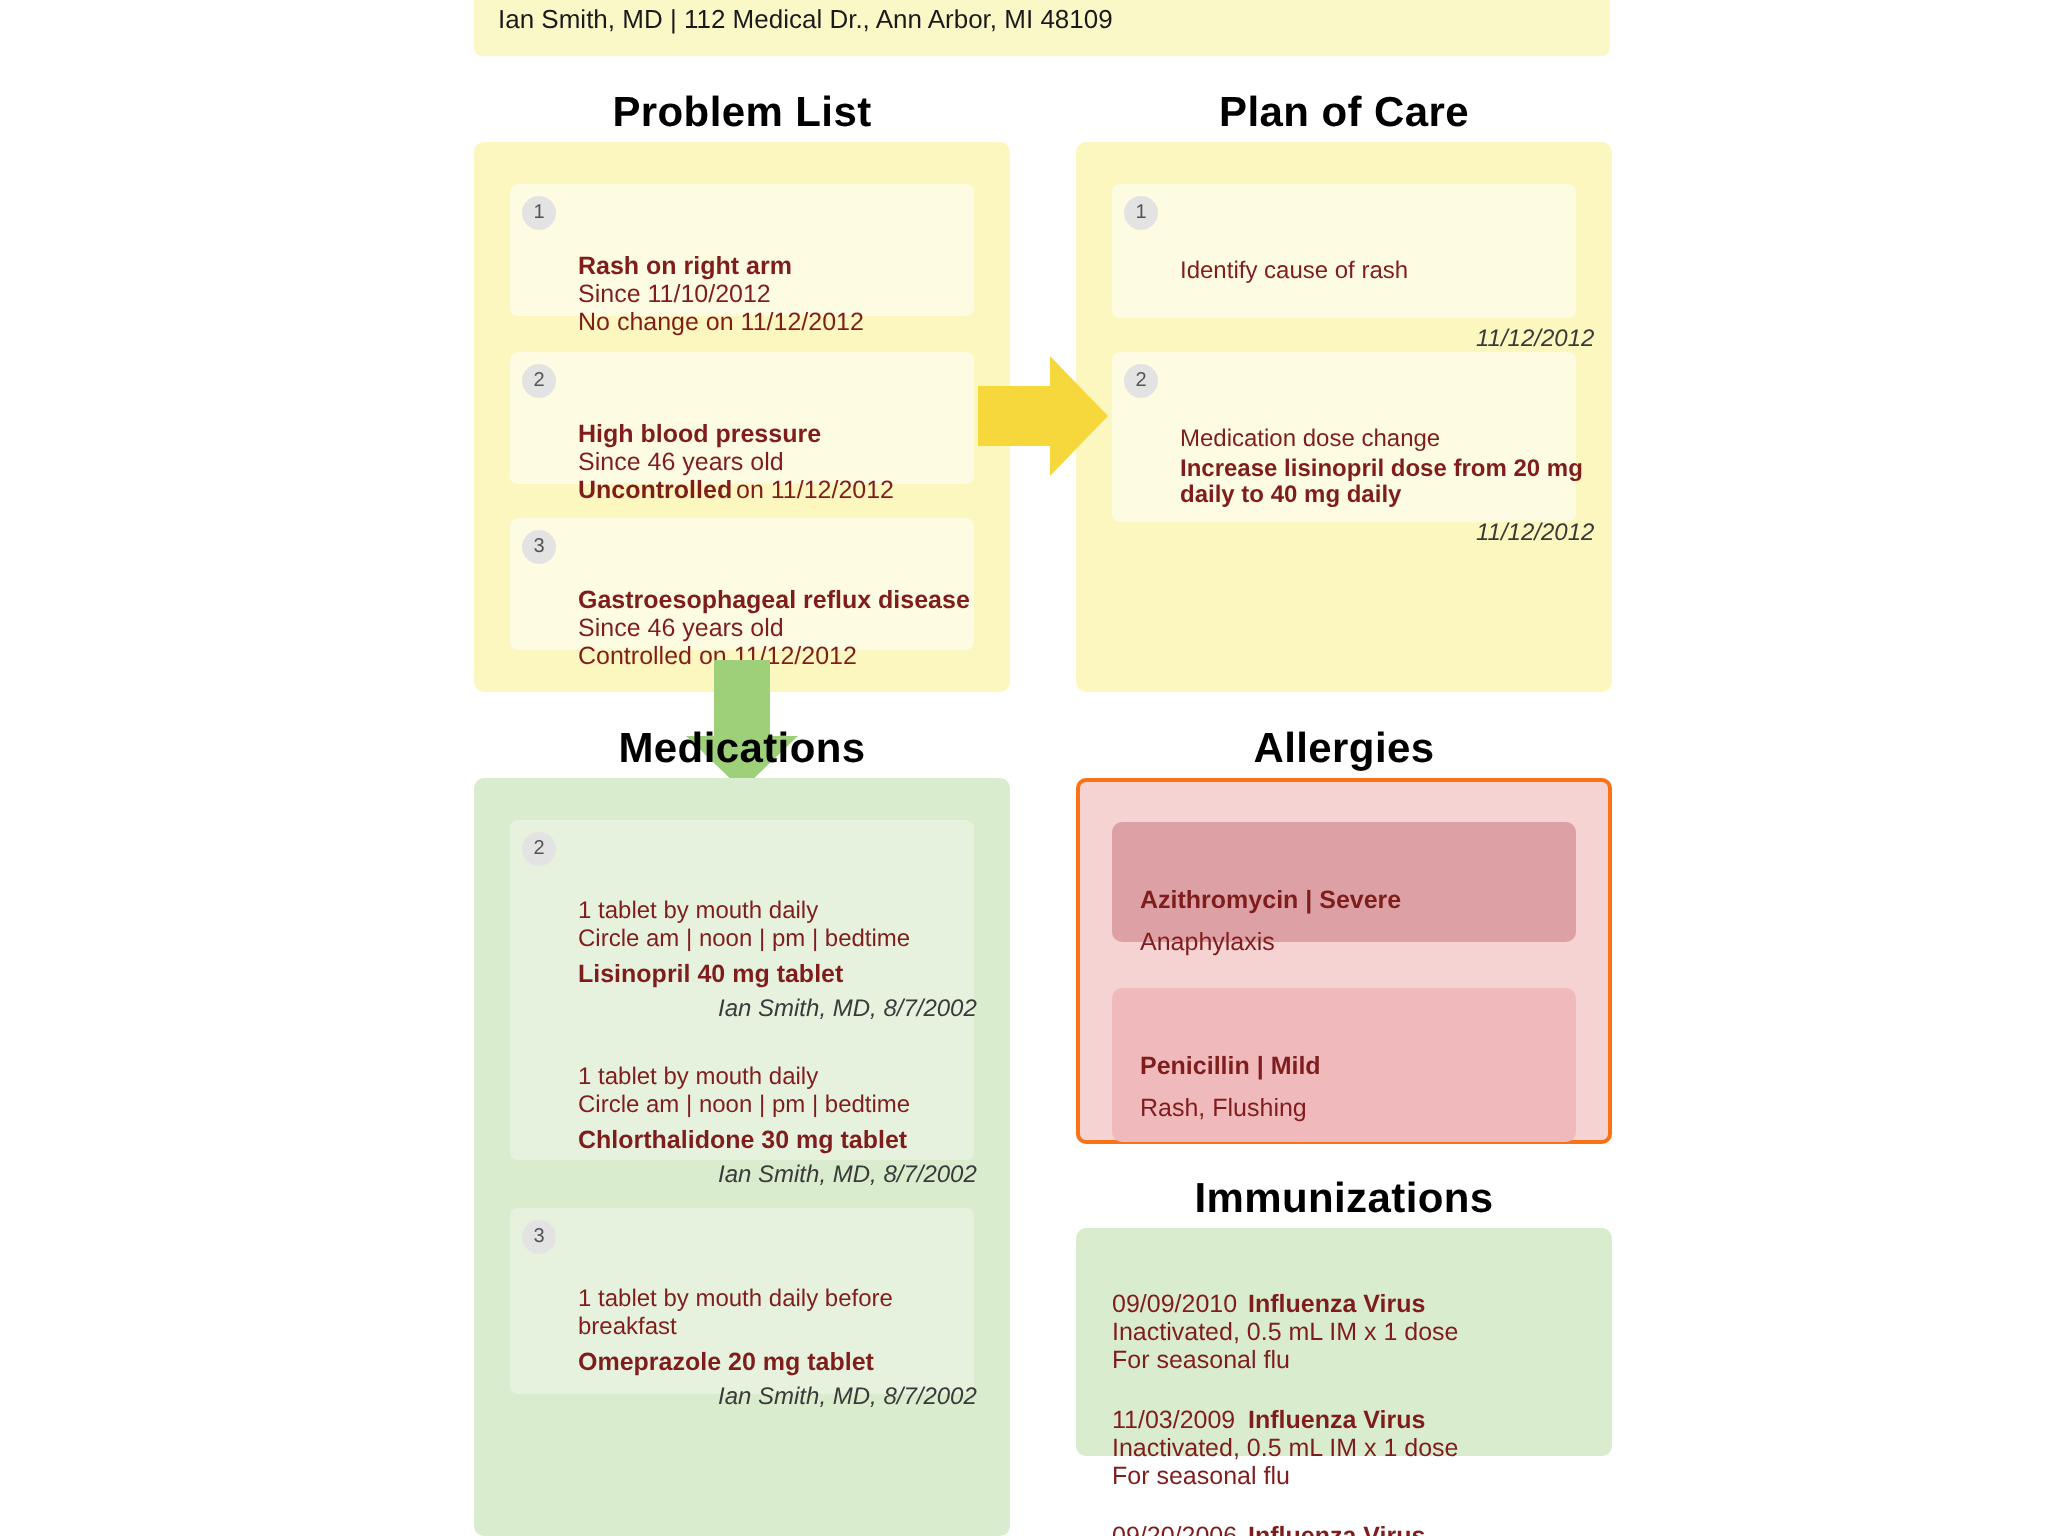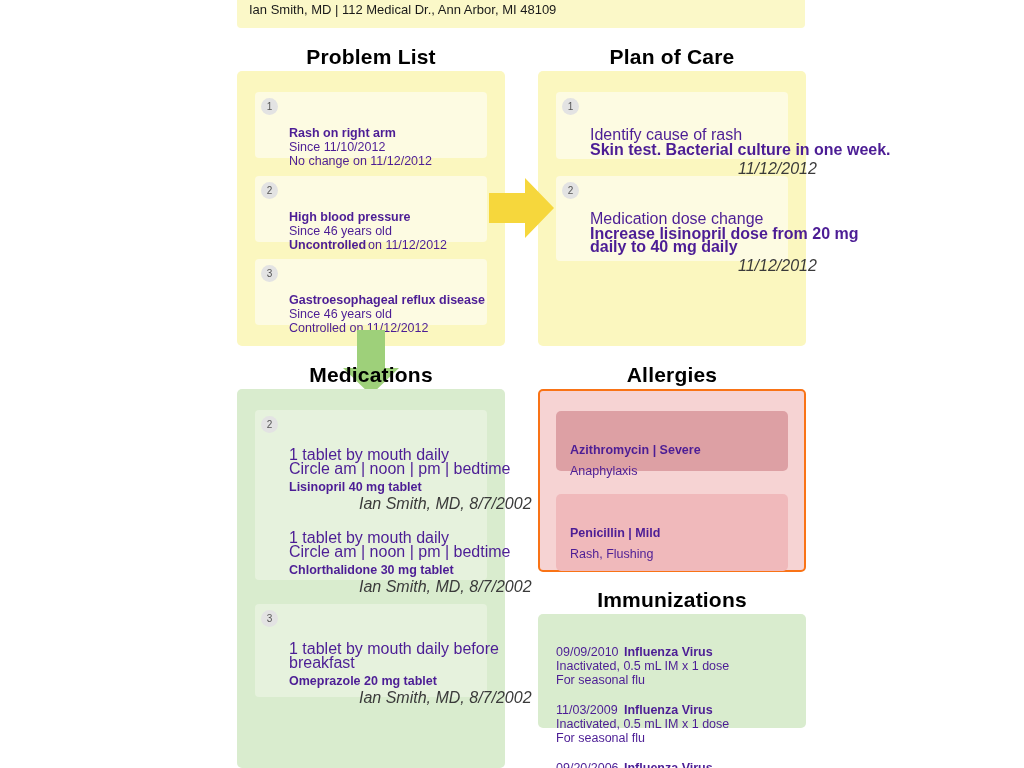--- a/index.html
+++ b/index.html
@@ -76,26 +76,26 @@
     line-height: 17px;
     text-align: center;
     font-family: "Liberation Sans", sans-serif;
   }
 
   
   .t {
     position: absolute;
     font-size: 12.5px;
     line-height: 14px;
-    color: #4c1d95;
+    color: #7f1d1d;
     white-space: nowrap;
   }
   .t.b { font-weight: bold; }
   .t.i { font-style: italic; color: #3a3a3a; }
-  .t.sm { font-size: 16px; }
+  .t.sm { font-size: 12px; }
 
   
   .arrow-right {
     position: absolute;
     left: 489px;
     top: 176px;
     width: 66px;
     height: 64px;
   }
   .arrow-down {
@@ -140,21 +140,20 @@
   </div>
 </div>
 
 <div class="section-title" style="left:538px; top:45px; width:268px;">Plan of Care</div>
 
 <div class="panel panel-yellow" style="left:538px; top:71px; width:268px; height:275px;">
 
   <div class="card card-cream" style="left:18px; top:21px; width:232px; height:67px;">
     <div class="num-bubble" style="left:6px; top:6px;">1</div>
     <div class="t sm" style="left:34px; top:36px;">Identify cause of rash</div>
-    <div class="t sm b" style="left:34px; top:51px;">Skin test. Bacterial culture in one week.</div>
     <div class="t sm i" style="left:182px; top:70px;">11/12/2012</div>
   </div>
 
   <div class="card card-cream" style="left:18px; top:105px; width:232px; height:85px;">
     <div class="num-bubble" style="left:6px; top:6px;">2</div>
     <div class="t sm" style="left:34px; top:36px;">Medication dose change</div>
     <div class="t sm b" style="left:34px; top:51px;">Increase lisinopril dose from 20 mg</div>
     <div class="t sm b" style="left:34px; top:64px;">daily to 40 mg daily</div>
     <div class="t sm i" style="left:182px; top:83px;">11/12/2012</div>
   </div>

